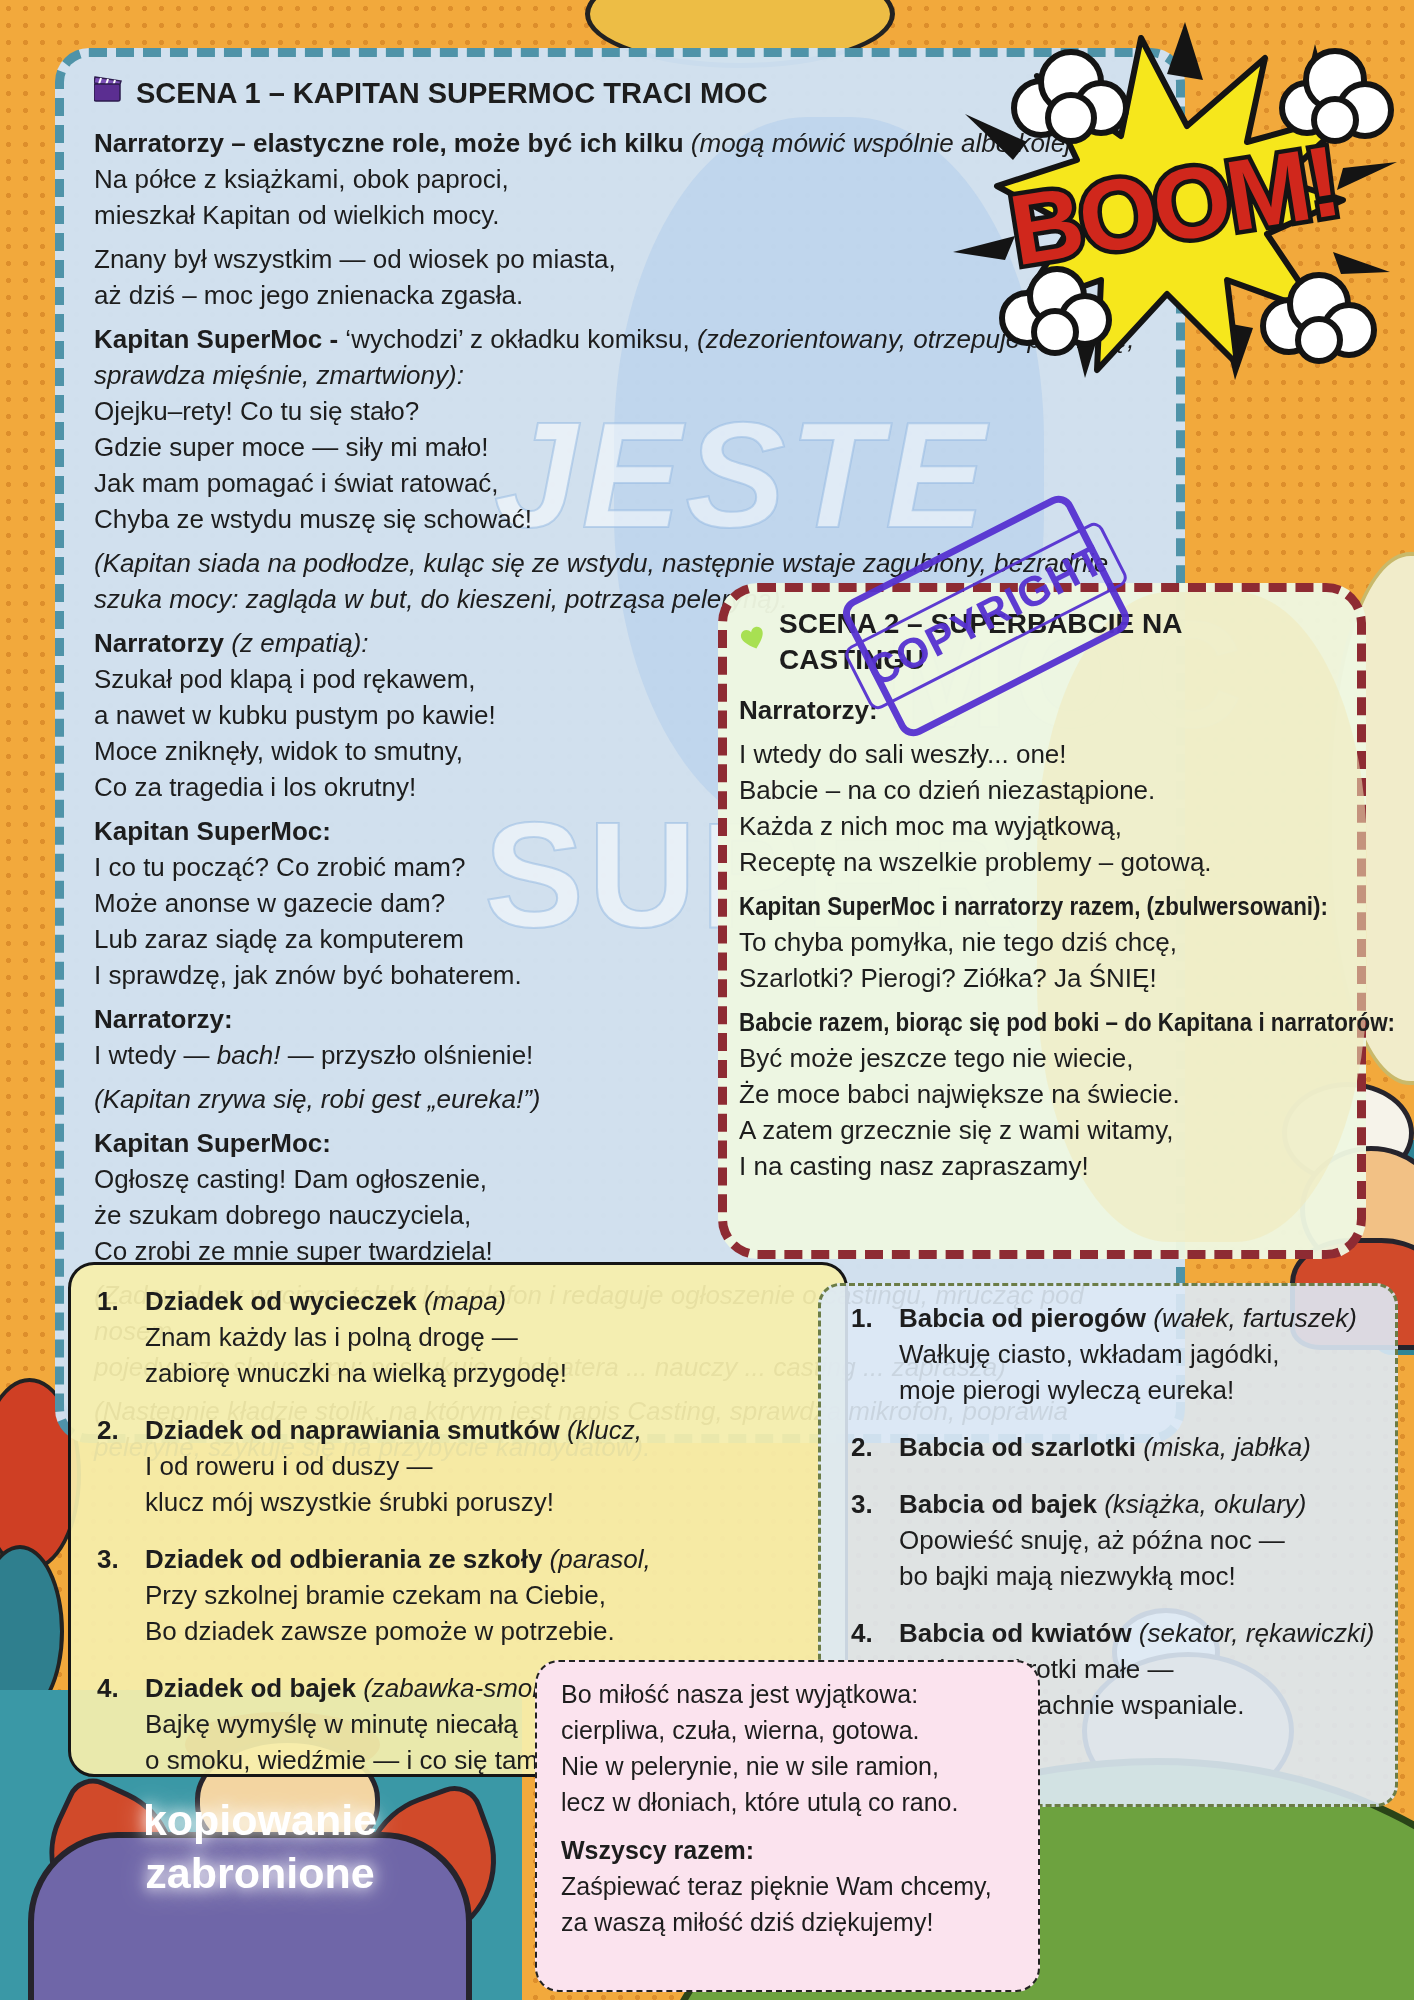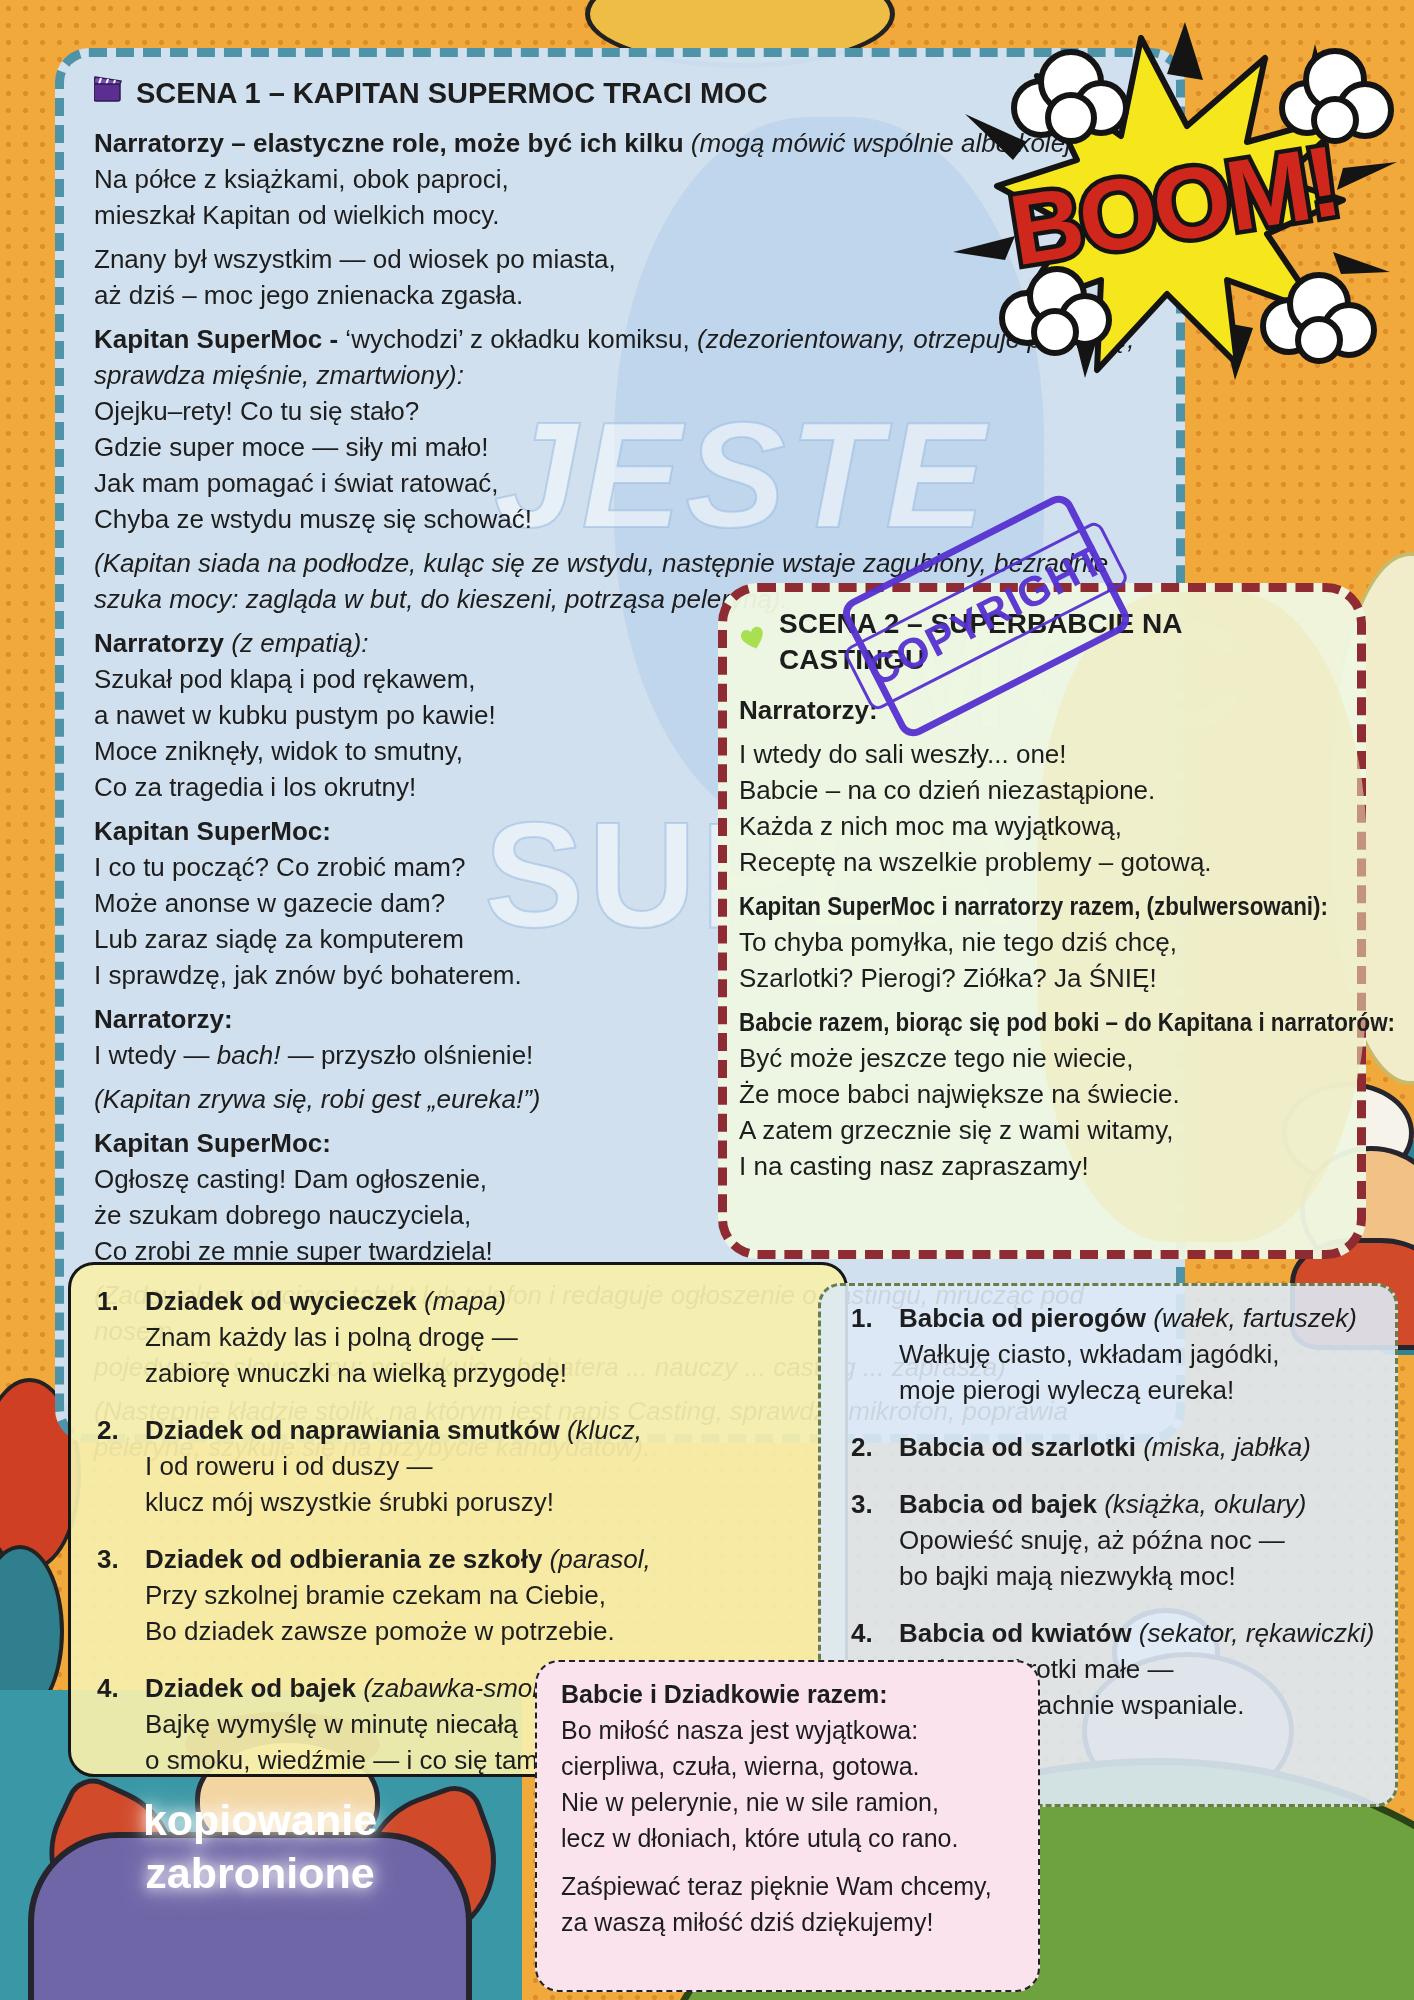--- a/index.html
+++ b/index.html
@@ -298,26 +298,26 @@
     </div>
     <div class="item">
       <span class="num">4.</span>
       <span class="itxt"><span class="b">Babcia od kwiatów</span><span class="note"> (sekator, rękawiczki)</span>
         <div class="lines">Sadzę stokrotki małe —
 bo wiosna pachnie wspaniale.</div></span>
     </div>
   </div>
 
   <div class="abs" id="pinkbox">
-    <div class="b">Babcie i Dziadkowie razem:</div>
     <div class="lines">Bo miłość nasza jest wyjątkowa:
 cierpliwa, czuła, wierna, gotowa.
 Nie w pelerynie, nie w sile ramion,
 lecz w dłoniach, które utulą co rano.</div>
     <div class="gap"></div>
+    <div class="b">Wszyscy razem:</div>
     <div class="lines">Zaśpiewać teraz pięknie Wam chcemy,
 za waszą miłość dziś dziękujemy!</div>
   </div>
 
   <div class="abs" id="watermark">kopiowanie
 zabronione</div>
 
 </div>
 
 </body></html>

